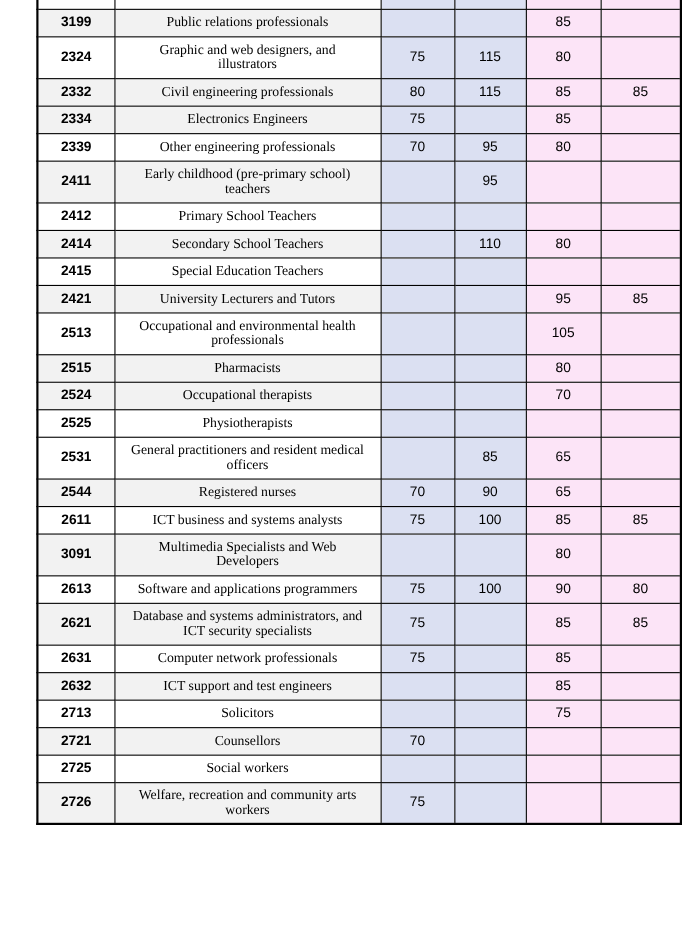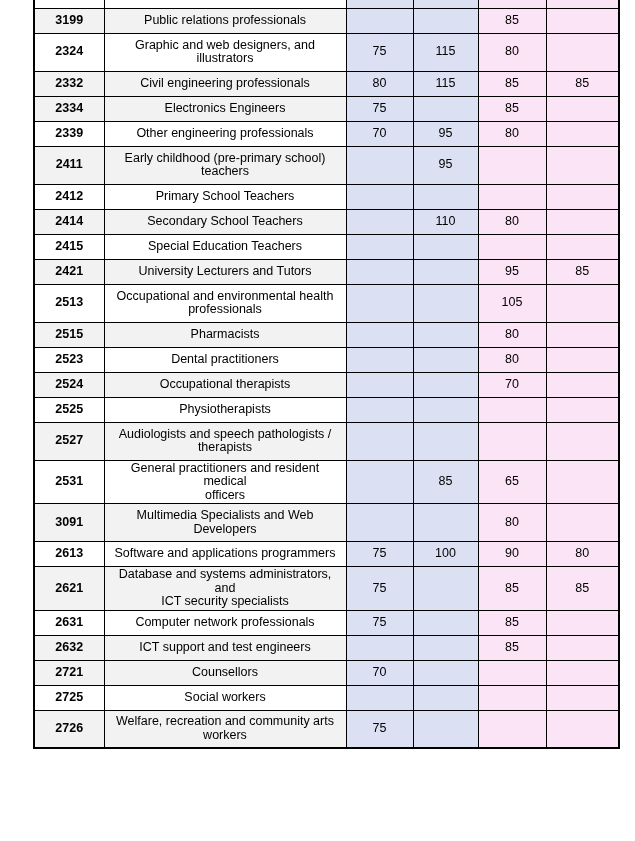--- a/index.html
+++ b/index.html
@@ -42,21 +42,21 @@
     color: var(--txt);
     padding: 1px 4px;
     overflow: hidden;
     background: #ffffff;
   }
   tr { height: 25px; }
   tr.tall { height: 38px; }
   tr.sliver { height: 8px; }
   tr.sliver td { border-top: none; padding: 0; }
   .c0 { font-weight: bold; }
-  .c1 { white-space: pre-line; }
+  .c1 { white-space: pre-line; font-family: Liberation Serif, serif; }
   .c2, .c3 { background: var(--blue); }
   .c4, .c5 { background: var(--pink); }
   tr.stripe .c0, tr.stripe .c1 { background: var(--stripe); }
 </style>
 </head>
 <body>
 
 <div class="table-wrap">
   <table>
     <colgroup>
@@ -169,62 +169,61 @@
           <td class="c5"></td>
         </tr>
         <tr class="stripe">
           <td class="c0">2515</td>
           <td class="c1">Pharmacists</td>
           <td class="c2"></td>
           <td class="c3"></td>
           <td class="c4">80</td>
           <td class="c5"></td>
         </tr>
-        <tr>
-          <td class="c0">2523</td>
-          <td class="c1">Dental practitioners</td>
-          <td class="c2"></td>
-          <td class="c3"></td>
-          <td class="c4">80</td>
-          <td class="c5"></td>
-        </tr>
         <tr class="stripe">
           <td class="c0">2524</td>
           <td class="c1">Occupational therapists</td>
           <td class="c2"></td>
           <td class="c3"></td>
           <td class="c4">70</td>
           <td class="c5"></td>
         </tr>
         <tr>
           <td class="c0">2525</td>
           <td class="c1">Physiotherapists</td>
-          <td class="c2"></td>
-          <td class="c3"></td>
-          <td class="c4"></td>
-          <td class="c5"></td>
-        </tr>
-        <tr class="stripe tall">
-          <td class="c0">2527</td>
-          <td class="c1">Audiologists and speech pathologists /
-therapists</td>
           <td class="c2"></td>
           <td class="c3"></td>
           <td class="c4"></td>
           <td class="c5"></td>
         </tr>
         <tr class="tall">
           <td class="c0">2531</td>
           <td class="c1">General practitioners and resident medical
 officers</td>
           <td class="c2"></td>
           <td class="c3">85</td>
           <td class="c4">65</td>
           <td class="c5"></td>
         </tr>
+        <tr class="stripe">
+          <td class="c0">2544</td>
+          <td class="c1">Registered nurses</td>
+          <td class="c2">70</td>
+          <td class="c3">90</td>
+          <td class="c4">65</td>
+          <td class="c5"></td>
+        </tr>
+        <tr>
+          <td class="c0">2611</td>
+          <td class="c1">ICT business and systems analysts</td>
+          <td class="c2">75</td>
+          <td class="c3">100</td>
+          <td class="c4">85</td>
+          <td class="c5">85</td>
+        </tr>
         <tr class="stripe tall">
           <td class="c0">3091</td>
           <td class="c1">Multimedia Specialists and Web
 Developers</td>
           <td class="c2"></td>
           <td class="c3"></td>
           <td class="c4">80</td>
           <td class="c5"></td>
         </tr>
         <tr>
@@ -251,20 +250,28 @@
           <td class="c3"></td>
           <td class="c4">85</td>
           <td class="c5"></td>
         </tr>
         <tr class="stripe">
           <td class="c0">2632</td>
           <td class="c1">ICT support and test engineers</td>
           <td class="c2"></td>
           <td class="c3"></td>
           <td class="c4">85</td>
+          <td class="c5"></td>
+        </tr>
+        <tr>
+          <td class="c0">2713</td>
+          <td class="c1">Solicitors</td>
+          <td class="c2"></td>
+          <td class="c3"></td>
+          <td class="c4">75</td>
           <td class="c5"></td>
         </tr>
         <tr class="stripe">
           <td class="c0">2721</td>
           <td class="c1">Counsellors</td>
           <td class="c2">70</td>
           <td class="c3"></td>
           <td class="c4"></td>
           <td class="c5"></td>
         </tr>

